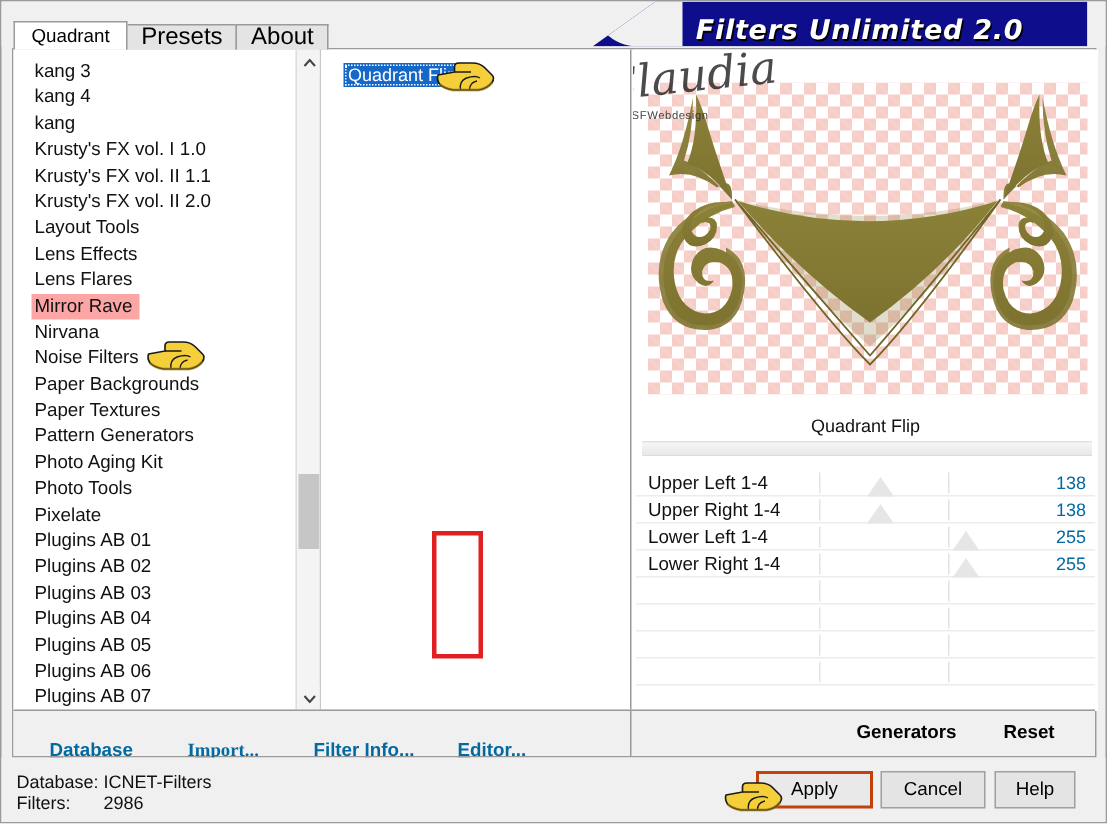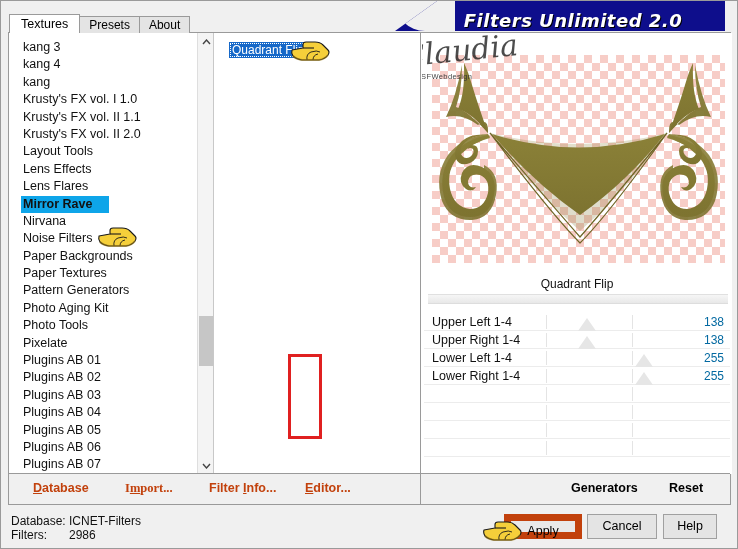--- a/index.html
+++ b/index.html
@@ -68,21 +68,21 @@
     left: 8px; top: 14px;
     height: 18px;
     display: flex;
     align-items: flex-end;
     z-index: 5;
   }
   .tab {
     height: 17px;
     padding: 0 9px;
     line-height: 16px;
-    font-size: 12px;
+    font-size: 16px;
     background: #e4e4e4;
     border: 1px solid #9a9a9a;
     border-bottom: none;
     margin-right: -1px;
     color: #000;
     white-space: nowrap;
     position: relative;
   }
   .tab.active {
     background: #ffffff;
@@ -115,24 +115,23 @@
   .nav-item {
     height: 17.4px;
     line-height: 17.4px;
     font-size: 12.5px;
     color: #111;
     white-space: nowrap;
     padding-left: 2px;
     display: block;
   }
   .nav-item.selected {
-    background: #0ea5e9;
+    background: #fca5a5;
     display: inline-block;
-    padding-right: 17px;
-    font-weight: bold;
+    padding-right: 5px;
   }
 
   
   .scrollbar {
     position: absolute;
     right: 0px; top: 0;
     width: 16px; height: 441px;
     background: #f4f4f4;
     border-left: 1px solid #dedede;
   }
@@ -297,24 +296,24 @@
     border-top: 1px solid #9a9a9a;
   }
   .menubar .left-links {
     position: absolute;
     left: 0; top: 0;
     width: 412px; height: 30px;
     border-right: 1px solid #9a9a9a;
   }
   .mlink {
     position: absolute;
-    top: 7px;
+    top: 19px;
     font-size: 12.5px;
     font-weight: bold;
-    color: #c2410c;
+    color: #0369a1;
     white-space: nowrap;
   }
   .mlink u { text-decoration: underline; }
   .mright {
     position: absolute;
     top: 7px;
     font-size: 12.5px;
     font-weight: bold;
     color: #000;
   }
@@ -340,38 +339,38 @@
     top: 9px;
     height: 25px;
     background: #e4e4e4;
     border: 1px solid #a0a0a0;
     font-size: 12.5px;
     color: #000;
     text-align: center;
     line-height: 23px;
   }
   .btn.primary {
-    border: 7px solid #c2410c;
+    border: 2px solid #c2410c;
     background: #e9e9e9;
     line-height: 21px;
   }
 </style>
 </head>
 <body>
 
 <div id="app">
 
   <div class="titlebar">
     <div class="title-banner">
       <span class="title-text">Filters Unlimited 2.0</span>
     </div>
   </div>
 
   <div class="tabstrip">
-    <div class="tab active"><span>Textures</span></div>
+    <div class="tab active"><span>Quadrant</span></div>
     <div class="tab"><span>Presets</span></div>
     <div class="tab"><span>About</span></div>
   </div>
 
   <div class="workarea">
 
     <div class="navlist">
       <div class="navlist-inner" id="nav-items"><div class="nav-item">kang 3</div><div class="nav-item">kang 4</div><div class="nav-item">kang</div><div class="nav-item">Krusty's FX vol. I 1.0</div><div class="nav-item">Krusty's FX vol. II 1.1</div><div class="nav-item">Krusty's FX vol. II 2.0</div><div class="nav-item">Layout Tools</div><div class="nav-item">Lens Effects</div><div class="nav-item">Lens Flares</div><div class="nav-item selected">Mirror Rave</div><div class="nav-item">Nirvana</div><div class="nav-item">Noise Filters</div><div class="nav-item">Paper Backgrounds</div><div class="nav-item">Paper Textures</div><div class="nav-item">Pattern Generators</div><div class="nav-item">Photo Aging Kit</div><div class="nav-item">Photo Tools</div><div class="nav-item">Pixelate</div><div class="nav-item">Plugins AB 01</div><div class="nav-item">Plugins AB 02</div><div class="nav-item">Plugins AB 03</div><div class="nav-item">Plugins AB 04</div><div class="nav-item">Plugins AB 05</div><div class="nav-item">Plugins AB 06</div><div class="nav-item">Plugins AB 07</div></div>
 
       <div class="scrollbar">

